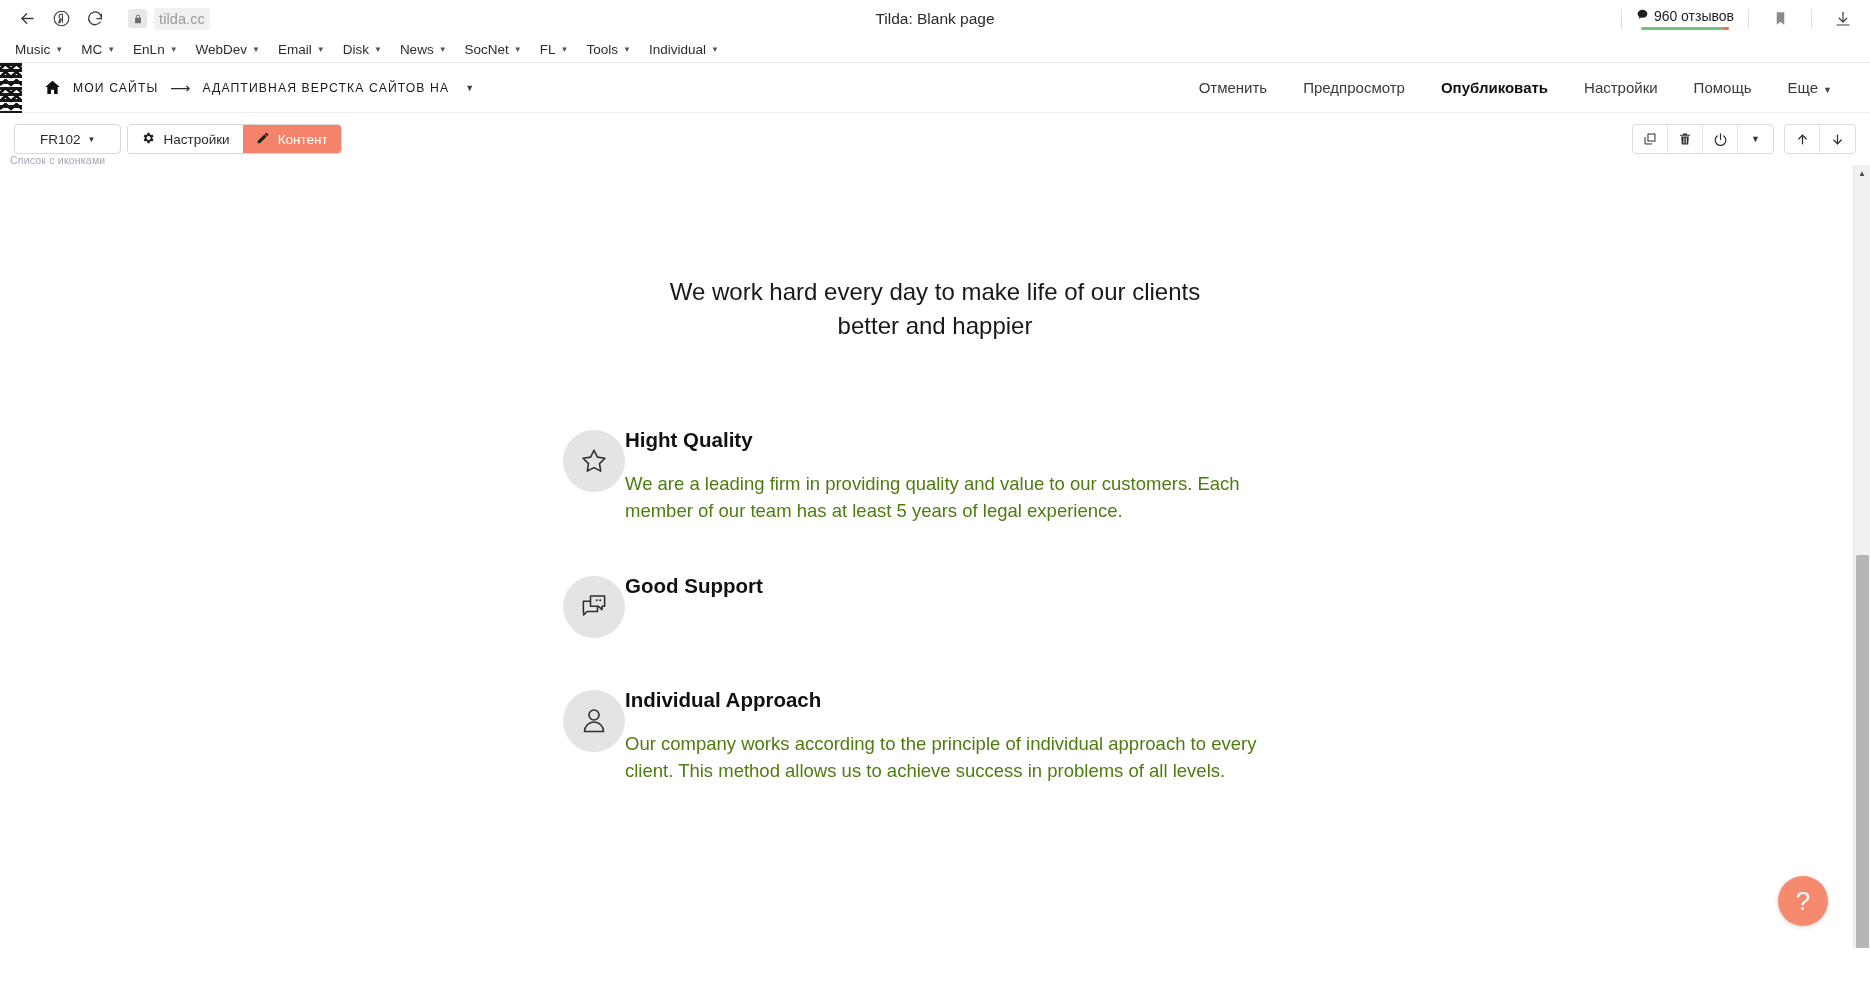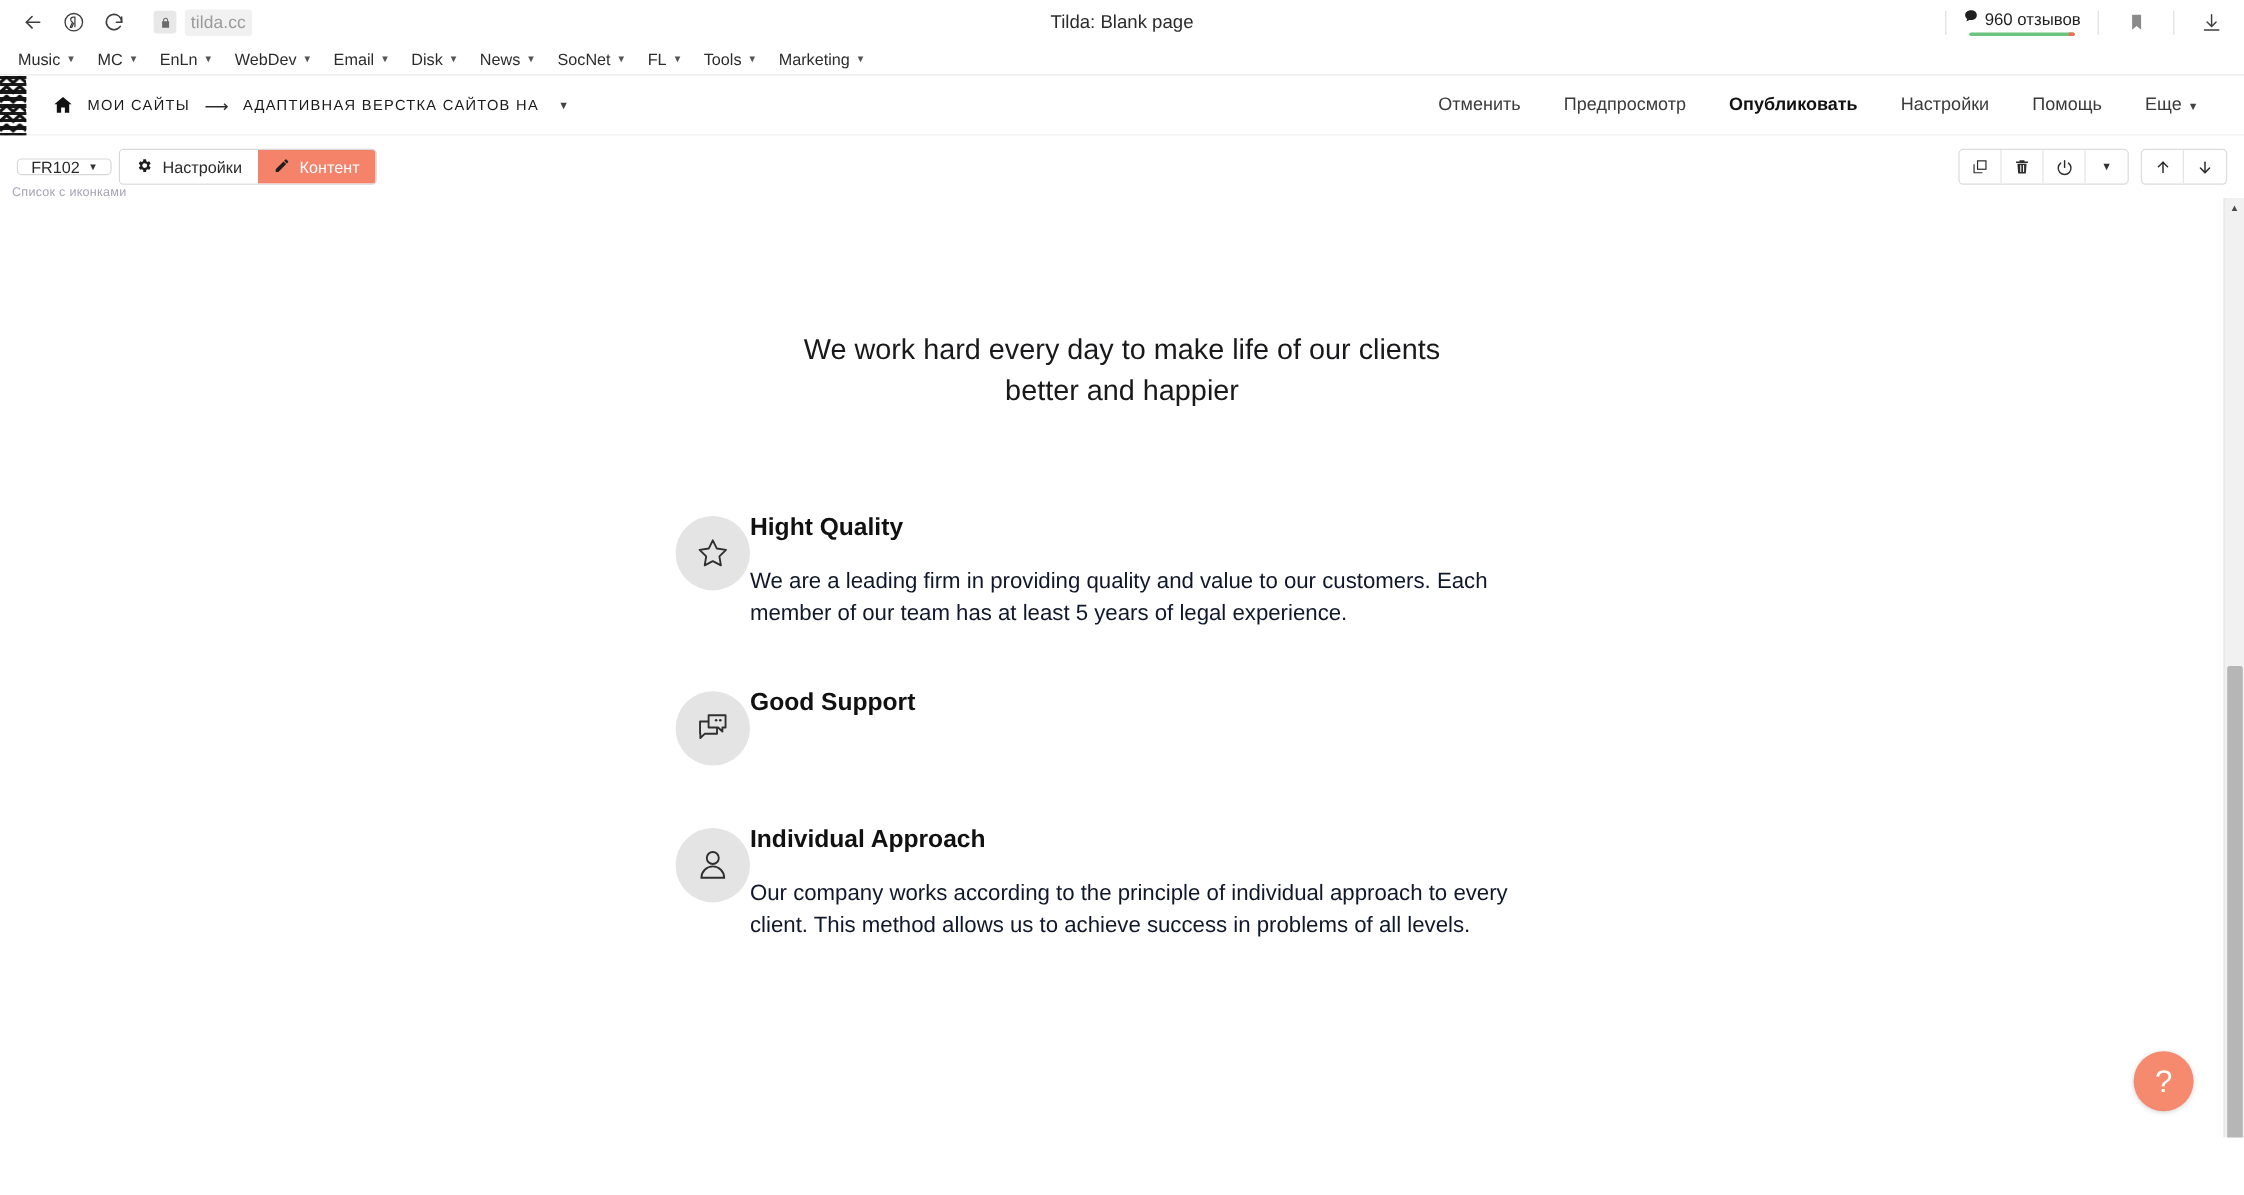--- a/index.html
+++ b/index.html
@@ -107,22 +107,22 @@
   .tnav-item.active { color:#111; font-weight:bold; }
   .tnav-caret { font-size:9px; margin-left:5px; color:#444; }
 
   
   .block-bar {
     height:52px; display:flex; align-items:center; padding:0 14px;
     position:relative; background:#fff;
   }
   .btn-group { display:flex; align-items:center; gap:6px; }
   .pill {
-    height:14px; border:1px solid #d8d8d8; border-radius:4px;
-    display:flex; align-items:center; padding:0 11px; gap:7px;
+    height:30px; border:1px solid #d8d8d8; border-radius:4px;
+    display:flex; align-items:center; padding:0 25px; gap:7px;
     font-size:13.5px; color:#2a2a2a; background:#fff; cursor:default;
     white-space:nowrap;
   }
   .pill .caret { font-size:8px; color:#333; }
   .seg {
     display:flex; align-items:stretch; border:1px solid #d8d8d8;
     border-radius:4px; overflow:hidden; height:30px;
   }
   .seg-item {
     display:flex; align-items:center; gap:8px; padding:0 13px;
@@ -172,21 +172,21 @@
     width:62px; height:62px; border-radius:50%; background:#e4e4e4;
     display:flex; align-items:center; justify-content:center; flex:none;
     margin-top:4px;
   }
   .feature-icon svg { color:#2f2f2f; display:block; }
   .feature-body { padding-top:2px; }
   .feature-title {
     font-size:20.5px; font-weight:bold; color:#111; margin-bottom:18px;
   }
   .feature-text {
-    font-size:18.5px; color:#0f172a; line-height:1.46; max-width:665px;
+    font-size:18.5px; color:#4d7c0f; line-height:1.46; max-width:665px;
   }
 
   .help-fab {
     position:absolute; right:42px; bottom:22px;
     width:50px; height:50px; border-radius:50%; background:#f58a6f;
     display:flex; align-items:center; justify-content:center;
     color:#fff; font-size:26px; font-weight:400; cursor:default;
     box-shadow:0 1px 4px rgba(0,0,0,.18);
   }
 
@@ -308,21 +308,21 @@
       </div>
     <div class="bm">
         <span>FL</span>
         <span class="caret">▼</span>
       </div>
     <div class="bm">
         <span>Tools</span>
         <span class="caret">▼</span>
       </div>
     <div class="bm">
-        <span>Marketing</span>
+        <span>Individual</span>
         <span class="caret">▼</span>
       </div>
   </div>
 </div>
 
 <div class="tilda-header">
 
   <div class="zigzag">
     <svg width="22" height="50" viewBox="0 0 22 50">
       <defs>

